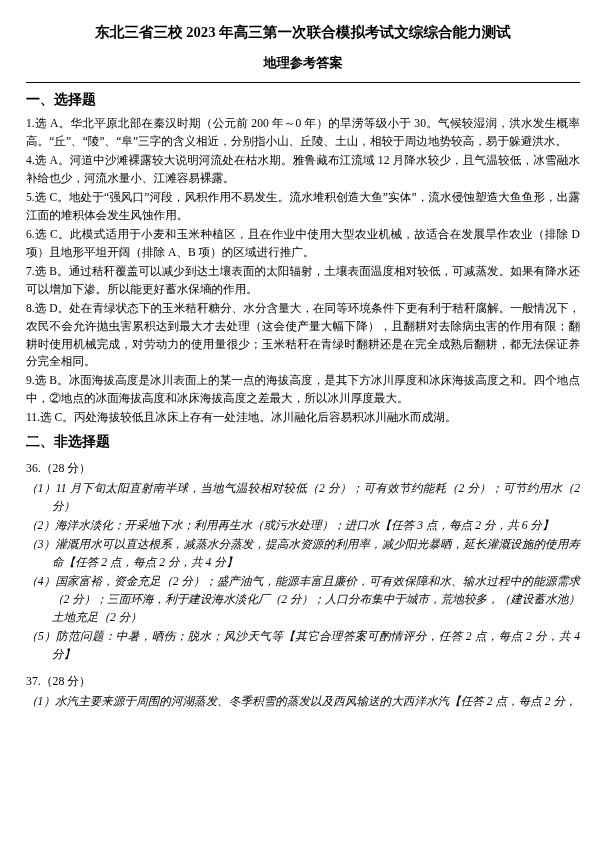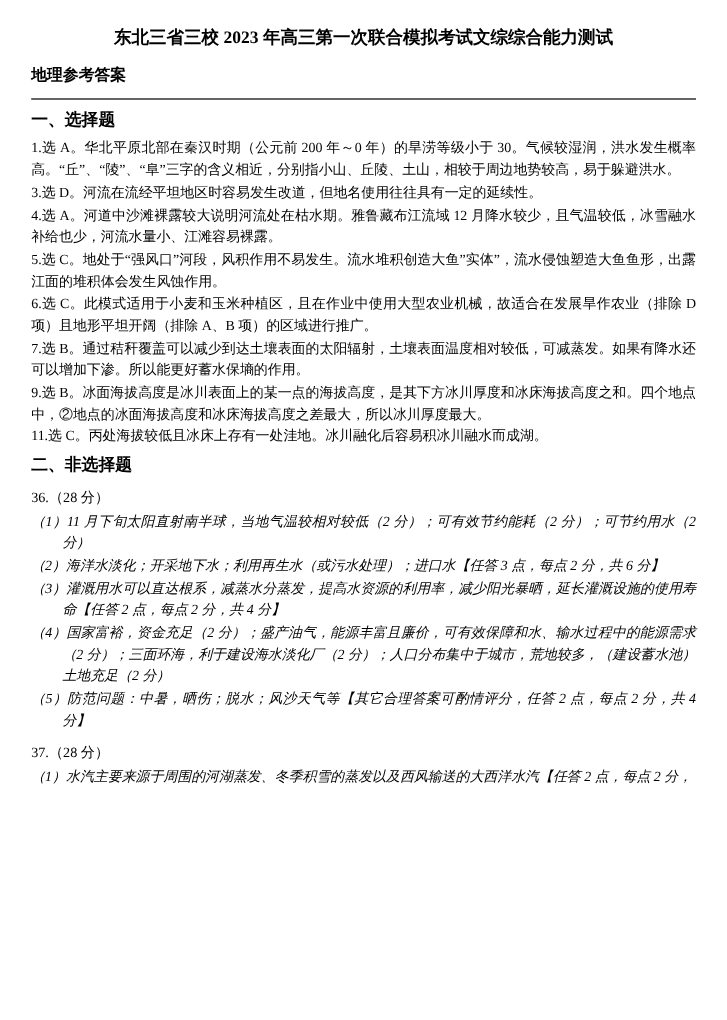--- a/index.html
+++ b/index.html
@@ -23,21 +23,21 @@
   }
   .title {
     text-align: center;
     font-size: 14.6px;
     font-weight: bold;
     letter-spacing: 0px;
     line-height: 1.5;
     margin-top: 8px;
   }
   .subtitle {
-    text-align: left;
+    text-align: center;
     font-size: 13.2px;
     font-weight: bold;
     margin-top: 10px;
     margin-bottom: 8px;
   }
   .hr {
     border: none;
     border-top: 1px solid #000;
     margin: 10px 0 8px 0;
   }
@@ -69,25 +69,25 @@
 
 <div class="page">
 
   <div class="title">东北三省三校 2023 年高三第一次联合模拟考试文综综合能力测试</div>
   <div class="subtitle">地理参考答案</div>
   <hr class="hr">
 
   <div class="section-head">一、选择题</div>
 
   <p class="para">1.选 A。华北平原北部在秦汉时期（公元前 200 年～0 年）的旱涝等级小于 30。气候较湿润，洪水发生概率高。“丘”、“陵”、“阜”三字的含义相近，分别指小山、丘陵、土山，相较于周边地势较高，易于躲避洪水。</p>
-  <p class="para">3.选 D。河流在流经平坦地区时容易发生改道，但地名使用往往具有一定的延续性。</p>
   <p class="para">4.选 A。河道中沙滩裸露较大说明河流处在枯水期。雅鲁藏布江流域 12 月降水较少，且气温较低，冰雪融水补给也少，河流水量小、江滩容易裸露。</p>
   <p class="para">5.选 C。地处于“强风口”河段，风积作用不易发生。流水堆积创造大鱼”实体”，流水侵蚀塑造大鱼鱼形，出露江面的堆积体会发生风蚀作用。</p>
   <p class="para">6.选 C。此模式适用于小麦和玉米种植区，且在作业中使用大型农业机械，故适合在发展旱作农业（排除 D 项）且地形平坦开阔（排除 A、B 项）的区域进行推广。</p>
   <p class="para">7.选 B。通过秸秆覆盖可以减少到达土壤表面的太阳辐射，土壤表面温度相对较低，可减蒸发。如果有降水还可以增加下渗。所以能更好蓄水保墒的作用。</p>
+  <p class="para">8.选 D。处在青绿状态下的玉米秸秆糖分、水分含量大，在同等环境条件下更有利于秸秆腐解。一般情况下，农民不会允许抛虫害累积达到最大才去处理（这会使产量大幅下降），且翻耕对去除病虫害的作用有限；翻耕时使用机械完成，对劳动力的使用量很少；玉米秸秆在青绿时翻耕还是在完全成熟后翻耕，都无法保证养分完全相同。</p>
   <p class="para">9.选 B。冰面海拔高度是冰川表面上的某一点的海拔高度，是其下方冰川厚度和冰床海拔高度之和。四个地点中，②地点的冰面海拔高度和冰床海拔高度之差最大，所以冰川厚度最大。</p>
   <p class="para">11.选 C。丙处海拔较低且冰床上存有一处洼地。冰川融化后容易积冰川融水而成湖。</p>
 
   <div class="section-head">二、非选择题</div>
 
   <div class="qhead">36.（28 分）</div>
   <p class="para indent2">（1）11 月下旬太阳直射南半球，当地气温较相对较低（2 分）；可有效节约能耗（2 分）；可节约用水（2 分）</p>
   <p class="para indent2">（2）海洋水淡化；开采地下水；利用再生水（或污水处理）；进口水【任答 3 点，每点 2 分，共 6 分】</p>
   <p class="para indent2">（3）灌溉用水可以直达根系，减蒸水分蒸发，提高水资源的利用率，减少阳光暴晒，延长灌溉设施的使用寿命【任答 2 点，每点 2 分，共 4 分】</p>
   <p class="para indent2">（4）国家富裕，资金充足（2 分）；盛产油气，能源丰富且廉价，可有效保障和水、输水过程中的能源需求（2 分）；三面环海，利于建设海水淡化厂（2 分）；人口分布集中于城市，荒地较多，（建设蓄水池）土地充足（2 分）</p>

